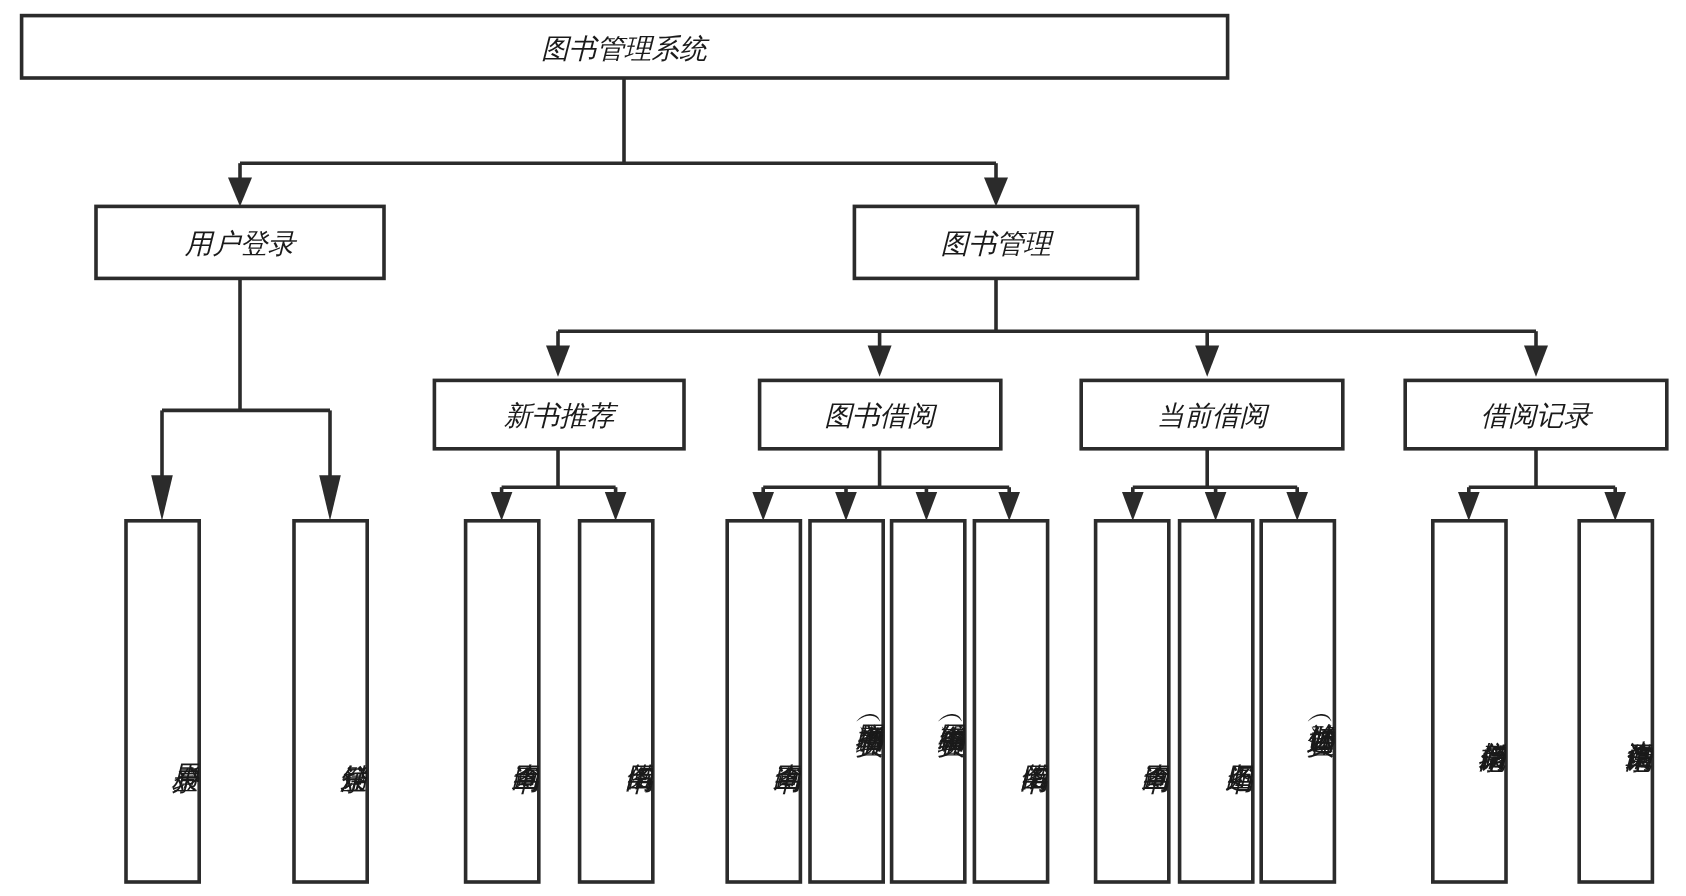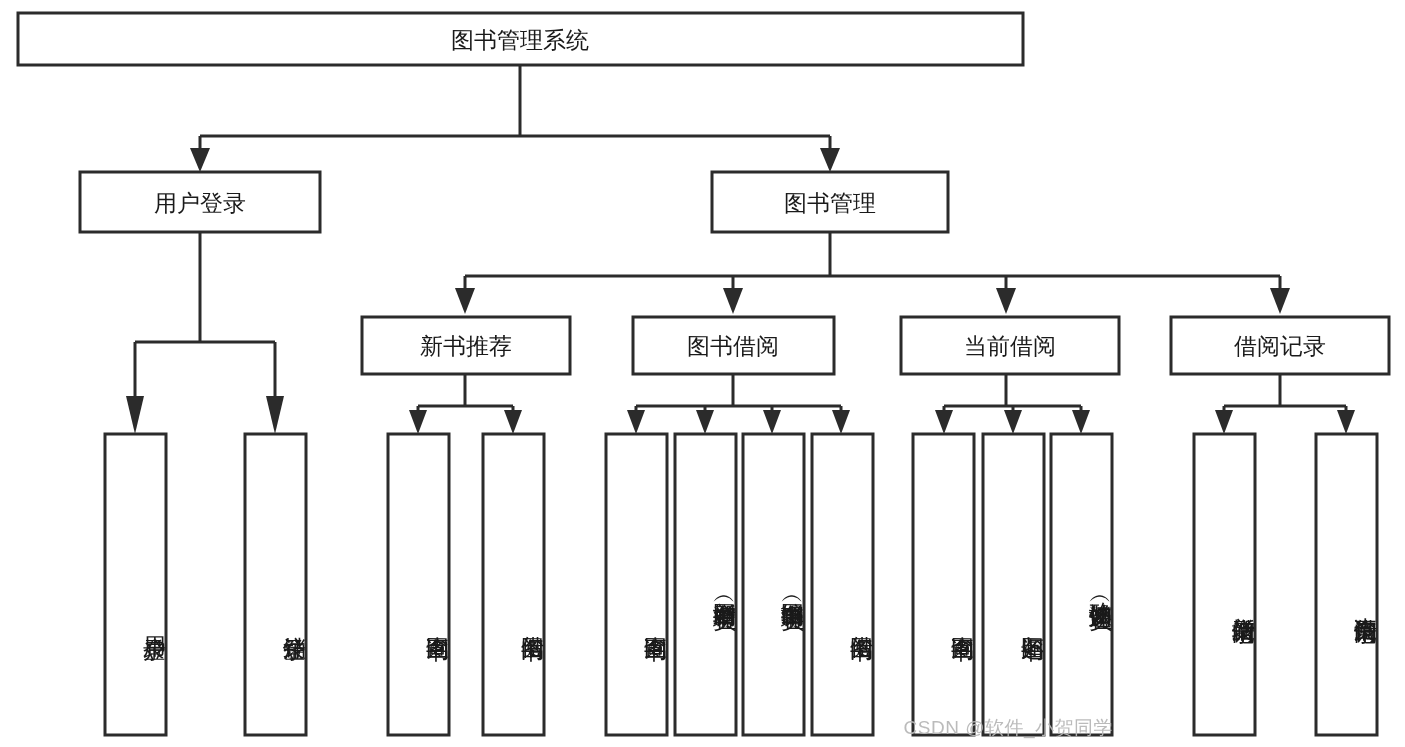--- a/index.html
+++ b/index.html
@@ -12,20 +12,21 @@
     height: 747px;
     font-family: "Liberation Sans", "DejaVu Sans", sans-serif;
     overflow: hidden;
     position: relative;
   }
   #diagram-root {
     position: relative;
     width: 1125px;
     height: 747px;
     background: #ffffff;
+    font-style: italic;
   }
   svg.diagram {
     position: absolute;
     left: 0;
     top: 0;
     width: 1405px;
     height: 747px;
     display: block;
   }
   .node-rect {
@@ -230,15 +231,14 @@
   <div class="leaf-label" style="left:743px; top:443px; width:61px; height:290px;">编辑图书（管理员）</div>
   <div class="leaf-label" style="left:812px; top:506px; width:61px; height:228px;">借阅图书</div>
 
   <div class="leaf-label" style="left:913px; top:506px; width:61px; height:228px;">查询图书</div>
   <div class="leaf-label" style="left:983px; top:506px; width:61px; height:228px;">归还图书</div>
   <div class="leaf-label" style="left:1051px; top:443px; width:61px; height:290px;">确认归还（管理员）</div>
 
   <div class="leaf-label" style="left:1194px; top:470px; width:61px; height:264px;">新增借阅记录</div>
   <div class="leaf-label" style="left:1316px; top:470px; width:61px; height:264px;">查询借阅记录</div>
 
-  <div class="watermark">CSDN @软件_小贺同学</div>
 
 </div>
 
 </body></html>

